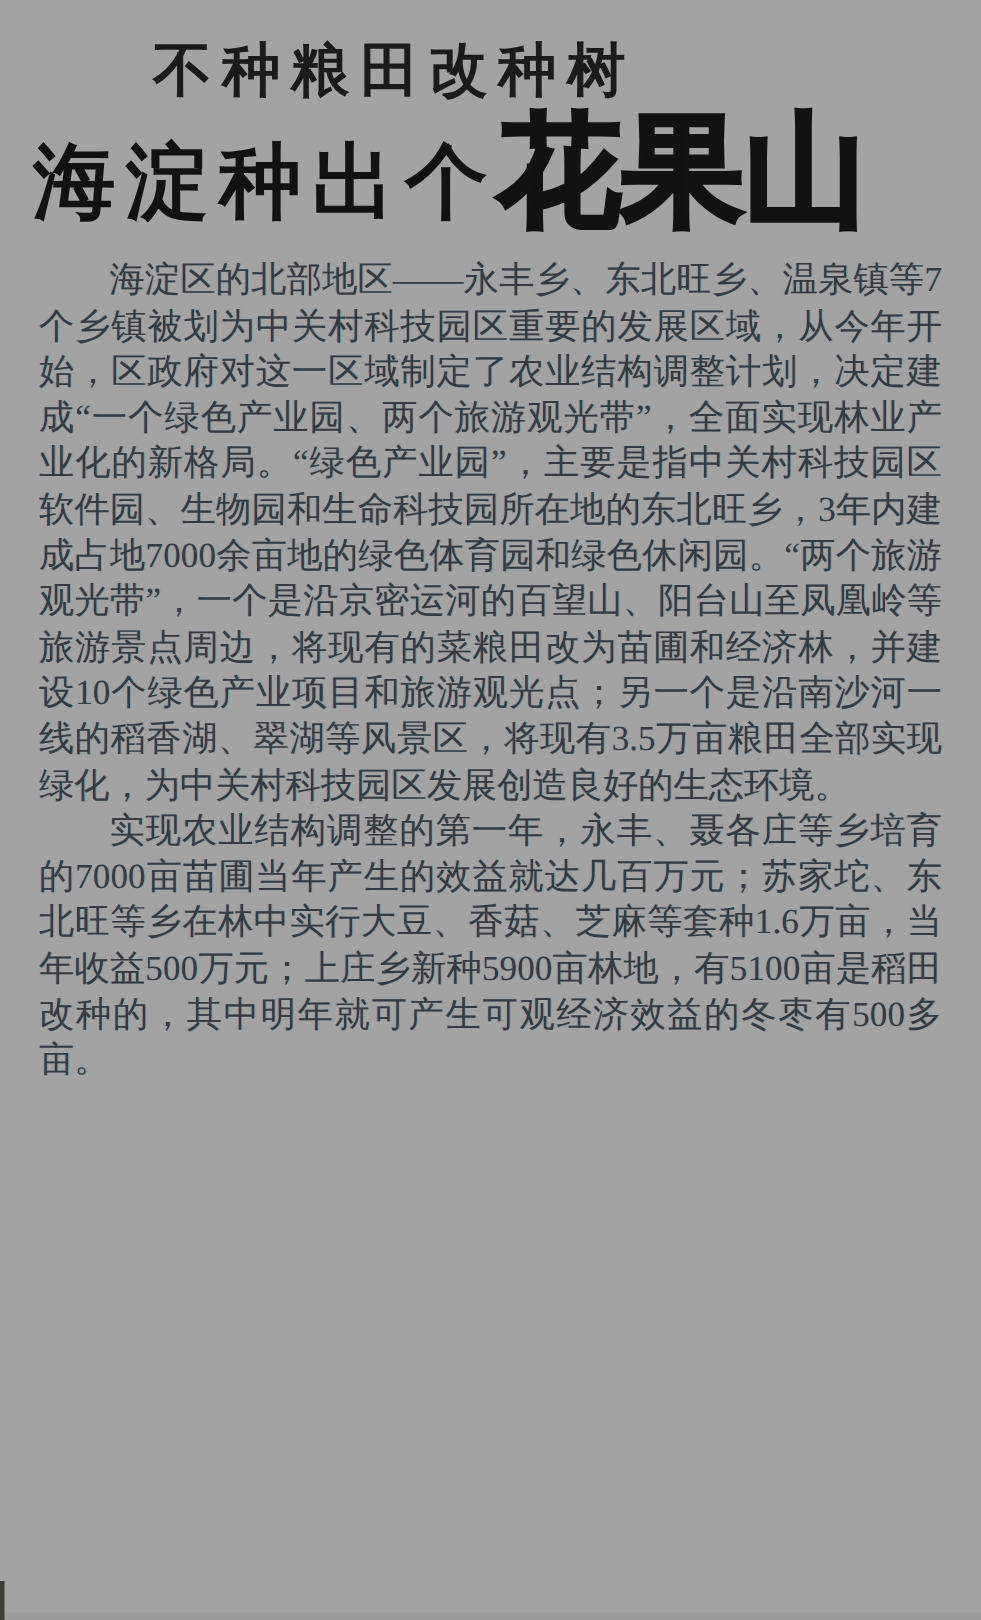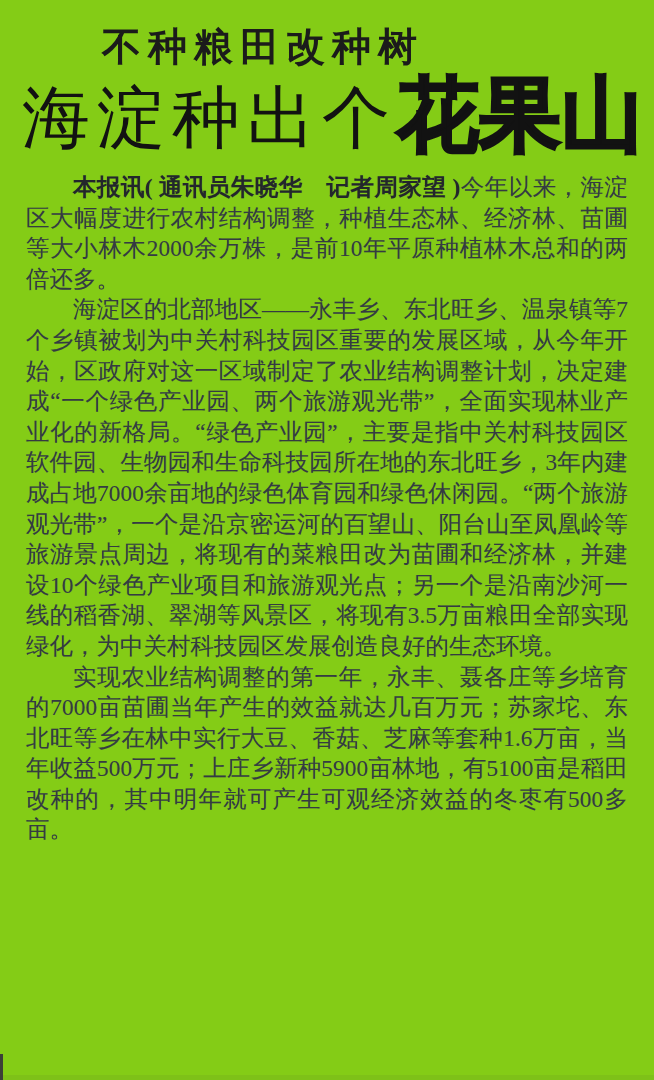--- a/index.html
+++ b/index.html
@@ -1,20 +1,20 @@
 <!DOCTYPE html>
 <html><head>
 <meta charset="utf-8">
 <style>
   html, body { margin: 0; padding: 0; }
   .page {
     position: relative;
     width: 654px;
     height: 1080px;
-    background: #84cc16;
+    background: #a3a3a3;
     overflow: hidden;
     font-family: "Liberation Serif", "DejaVu Serif", serif;
   }
   .kicker {
     padding-top: 20px;
     text-align: center;
     transform: translateX(-64px);
     font-size: 39px;
     font-weight: bold;
     color: #1b1b1b;
@@ -22,22 +22,22 @@
     white-space: nowrap;
   }
   .headline {
     margin-top: 0px;
     padding-left: 22px;
     white-space: nowrap;
     color: #121212;
     line-height: 1.0;
   }
   .headline-regular {
-    font-size: 68px;
-    font-weight: 400;
+    font-size: 55px;
+    font-weight: 700;
     letter-spacing: 7px;
   }
   .headline-em {
     font-family: "DejaVu Sans", "Liberation Sans", sans-serif;
     font-size: 82px;
     font-weight: 900;
     letter-spacing: 0px;
     -webkit-text-stroke: 2.5px #121212;
     vertical-align: -2px;
   }
@@ -76,21 +76,20 @@
 
 <div class="page">
 
   <div class="kicker">不种粮田改种树</div>
 
   <div class="headline">
     <span class="headline-regular">海淀种出个</span><span class="headline-em">花果山</span>
   </div>
 
   <div class="body">
-    <p><b>本报讯( 通讯员朱晓华　记者周家望 )</b><span>今年以来，海淀区大幅度进行农村结构调整，种植生态林、经济林、苗圃等大小林木2000余万株，是前10年平原种植林木总和的两倍还多。</span></p>
 
     <p><span>海淀区的北部地区——永丰乡、东北旺乡、温泉镇等7个乡镇被划为中关村科技园区重要的发展区域，从今年开始，区政府对这一区域制定了农业结构调整计划，决定建成“一个绿色产业园、两个旅游观光带”，全面实现林业产业化的新格局。“绿色产业园”，主要是指中关村科技园区软件园、生物园和生命科技园所在地的东北旺乡，3年内建成占地7000余亩地的绿色体育园和绿色休闲园。“两个旅游观光带”，一个是沿京密运河的百望山、阳台山至凤凰岭等旅游景点周边，将现有的菜粮田改为苗圃和经济林，并建设10个绿色产业项目和旅游观光点；另一个是沿南沙河一线的稻香湖、翠湖等风景区，将现有3.5万亩粮田全部实现绿化，为中关村科技园区发展创造良好的生态环境。</span></p>
 
 
     <p><span>实现农业结构调整的第一年，永丰、聂各庄等乡培育的7000亩苗圃当年产生的效益就达几百万元；苏家坨、东北旺等乡在林中实行大豆、香菇、芝麻等套种1.6万亩，当年收益500万元；上庄乡新种5900亩林地，有5100亩是稻田改种的，其中明年就可产生可观经济效益的冬枣有500多亩。</span> </p>
   </div>
 
   <div class="edge-artifact-bottom"></div>
   <div class="edge-artifact-left"></div>
 

